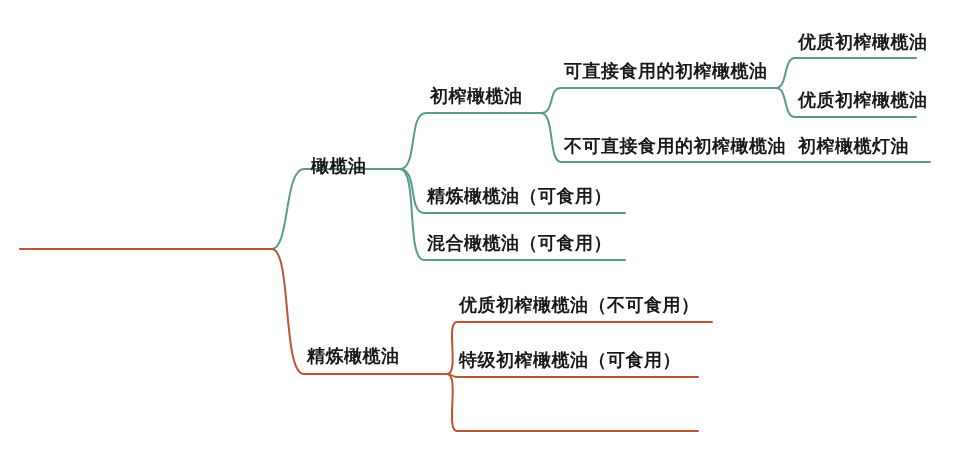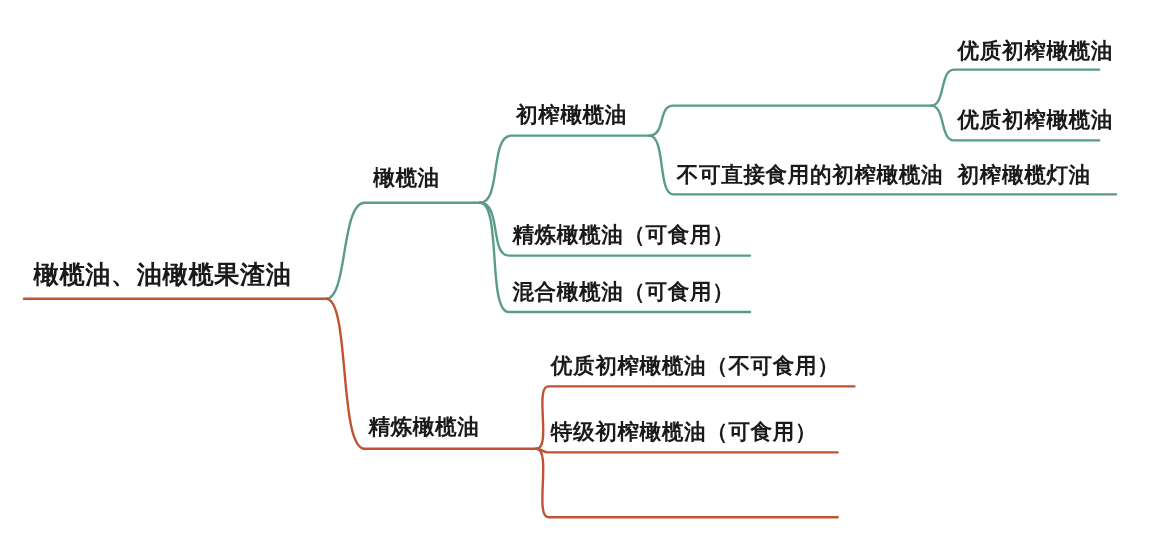--- a/index.html
+++ b/index.html
@@ -65,26 +65,26 @@
     <path class="stroke-green" d="M541,113 C555,113 548,162 561,162 H930"></path>
     <path class="stroke-green" d="M776,88 C788,88 783,58 795,58 H916"></path>
     <path class="stroke-green" d="M776,88 C788,88 783,117 795,117 H916"></path>
 
     <path class="stroke-red" d="M272,249 C292,250 282,374 304,374 H447"></path>
     <path class="stroke-red" d="M447,374 C460,374 445,322 457,322 H712"></path>
     <path class="stroke-red" d="M447,374 C452,374 452,377 457,377 H698"></path>
     <path class="stroke-red" d="M447,374 C460,374 445,431 457,431 H698"></path>
   </svg>
 
-  <div class="node-label root" style="left:28px; top:229px;">橄榄油、油橄榄果渣油</div>
 
-  <div class="node-label" style="left:311px; top:148px;">橄榄油</div>
+  <div class="node-label" style="left:311px; top:166px;">橄榄油</div>
 
   <div class="node-label" style="left:430px; top:96px;">初榨橄榄油</div>
 
+  <div class="node-label" style="left:564px; top:71px;">可直接食用的初榨橄榄油</div>
 
   <div class="node-label" style="left:798px; top:42px;">优质初榨橄榄油</div>
 
   <div class="node-label" style="left:564px; top:146px;">不可直接食用的初榨橄榄油</div>
 
   <div class="node-label" style="left:798px; top:100px;">优质初榨橄榄油</div>
 
   <div class="node-label" style="left:798px; top:146px;">初榨橄榄灯油</div>
 
   <div class="node-label" style="left:427px; top:196px;">精炼橄榄油（可食用）</div>

